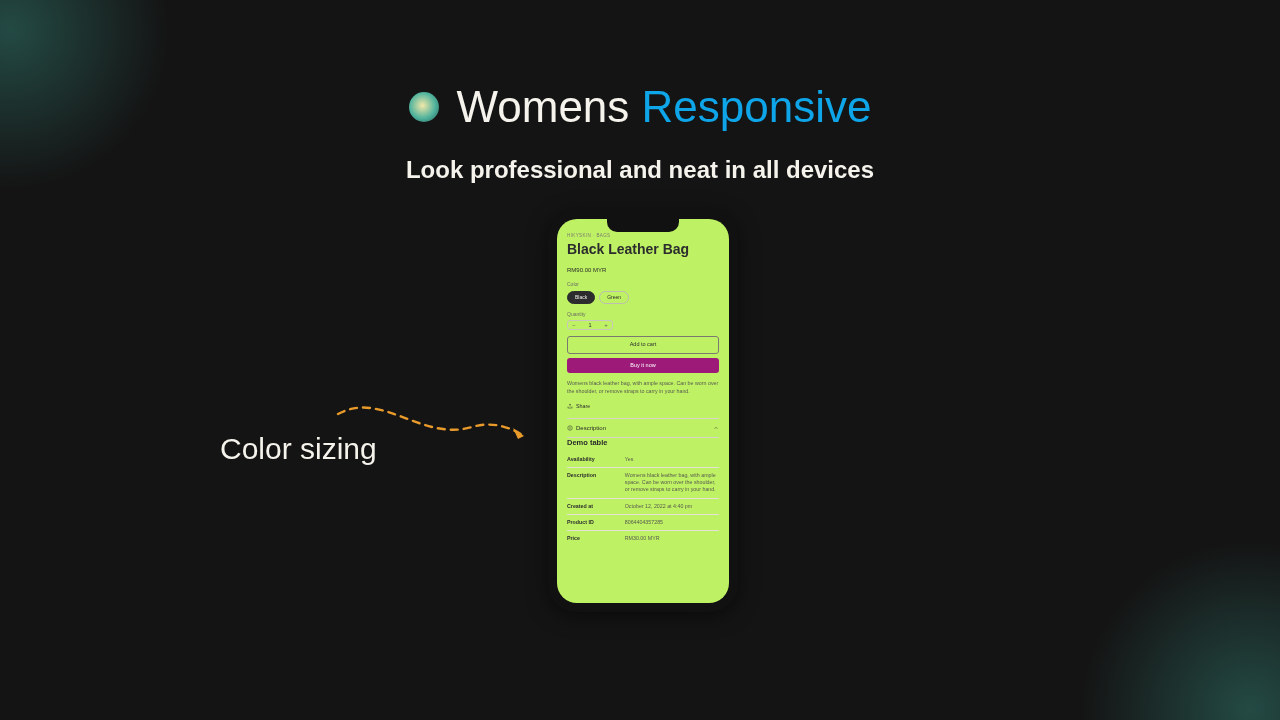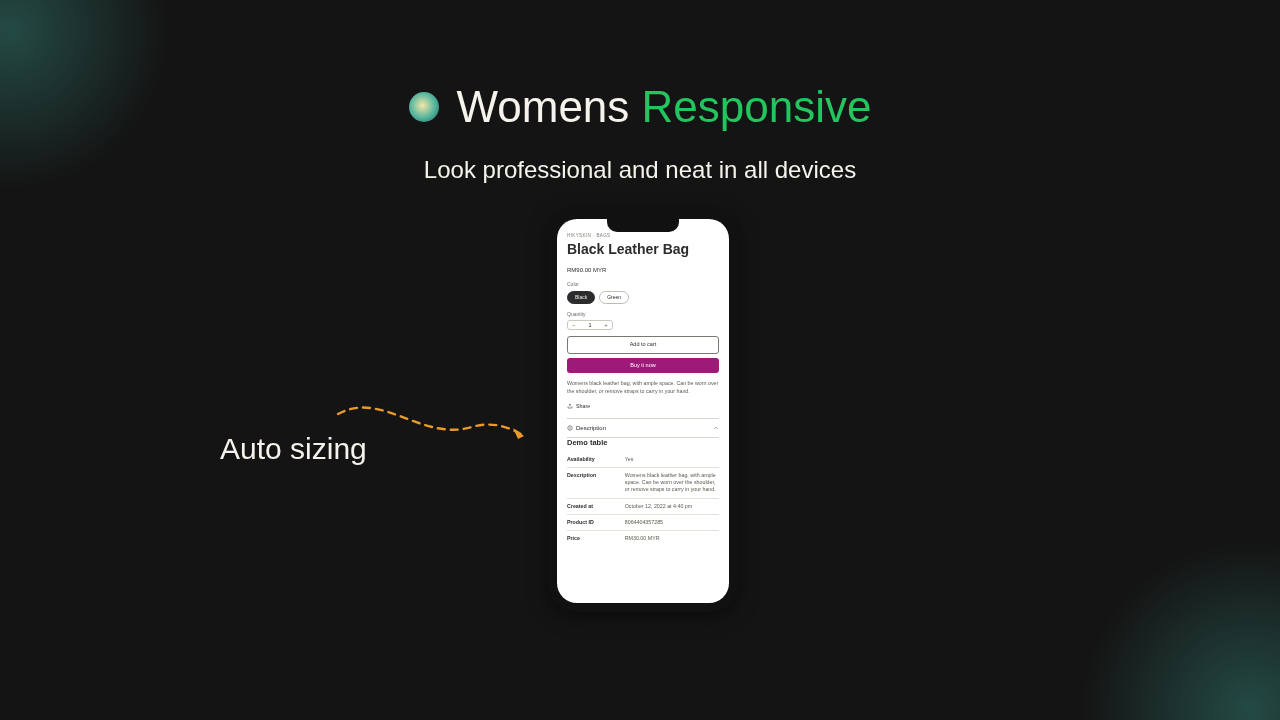--- a/index.html
+++ b/index.html
@@ -46,25 +46,25 @@
   width: 30px;
   height: 30px;
   border-radius: 50%;
   background: radial-gradient(circle at 45% 45%, #f2e7a8 0%, #4fb39d 55%, #235a50 100%);
 }
 .title {
   font-size: 44px;
   font-weight: 300;
   color: #f5f3ec;
 }
-.title .accent { color: #22c55e; }
+.title .accent { color: #0ea5e9; }
 .subtitle {
   margin-top: 24px;
   font-size: 24px;
-  font-weight: 400;
+  font-weight: 700;
   color: #f5f3ec;
 }
 .auto-sizing {
   position: absolute;
   top: 432px;
   left: 220px;
   font-size: 30px;
   font-weight: 300;
 }
 
@@ -83,21 +83,21 @@
   width: 190px;
   height: 402px;
   background: #111;
   border-radius: 28px;
   padding: 9px;
   box-shadow: 0 4px 20px rgba(0,0,0,0.5);
 }
 .phone-inner {
   width: 100%;
   height: 100%;
-  background: #ffffff;
+  background: #bef264;
   border-radius: 20px;
   overflow: hidden;
   position: relative;
   color: #2a2a2a;
 }
 .notch {
   position: absolute;
   top: 0;
   left: 50%;
   transform: translateX(-50%);
@@ -200,21 +200,21 @@
 <div class="header">
   <div class="header-row">
     <span class="dot-icon"></span>
     <h1 class="title">
       <span>Womens </span><span class="accent">Responsive</span>
     </h1>
   </div>
   <div class="subtitle">Look professional and neat in all devices</div>
 </div>
 
-<div class="auto-sizing">Auto sizing</div>
+<div class="auto-sizing">Color sizing</div>
 
 <svg class="arrow" viewBox="0 0 210 60">
   <path d="M 6 22 C 50 -2, 90 50, 140 35 C 160 29, 178 35, 192 44" fill="none" stroke="#e89a2a" stroke-width="2.4" stroke-dasharray="7 6" stroke-linecap="round"></path>
   <path d="M 192 44 L 181 36 L 186 47 Z" fill="#e89a2a"></path>
 </svg>
 
 <div class="phone">
   <div class="phone-inner">
     <div class="notch"></div>
     <div class="screen">

